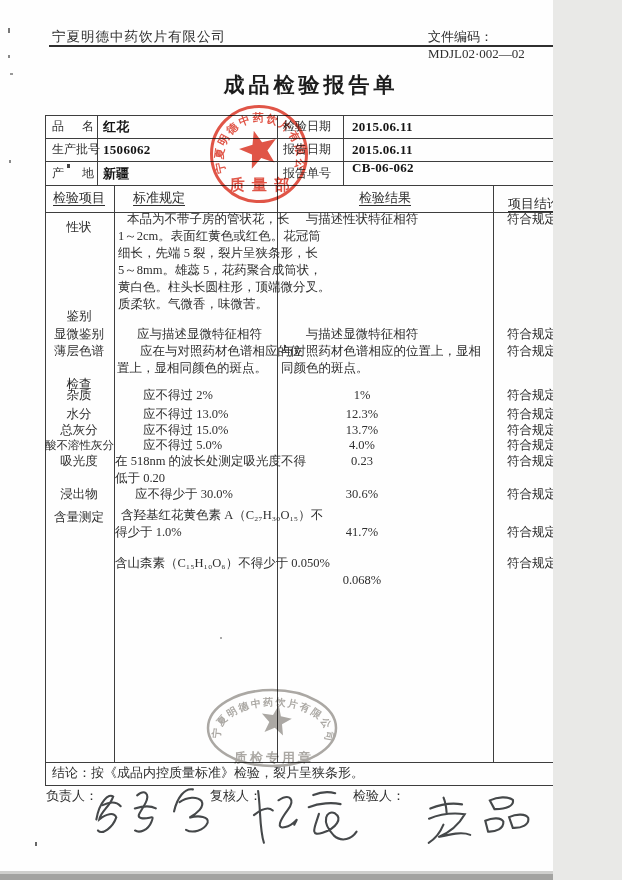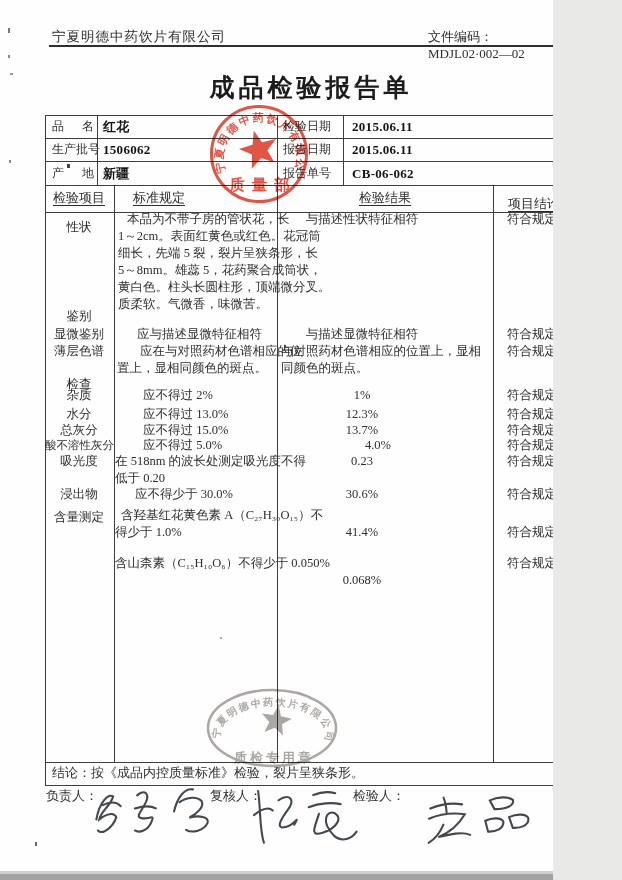--- a/index.html
+++ b/index.html
@@ -11,21 +11,21 @@
   .hl{position:absolute;left:45px;width:531px;height:1px;background:#3e3e3e;}
   .vl{position:absolute;width:1px;background:#3e3e3e;}
   .colhead{font-size:13px;text-decoration:underline;text-underline-offset:3px;}
   .c1{left:45px;width:68px;text-align:center;}
   .cr{left:277px;width:170px;text-align:center;}
   .cc{left:507px;}
   .company{position:absolute;left:52px;top:28px;font-size:13.5px;letter-spacing:1px;}
   .doccode{position:absolute;left:428px;top:28px;font-size:13px;}
   .rule{position:absolute;left:49px;top:45px;width:544px;height:1.5px;background:#2f2f2f;}
   .title{position:absolute;left:0;top:71px;width:622px;text-align:center;
-         font-size:25px;font-weight:600;letter-spacing:4px;color:#1c1c1c;}
+         font-size:21px;font-weight:600;letter-spacing:4px;color:#1c1c1c;}
   .stamp{position:absolute;mix-blend-mode:multiply;opacity:.88;}
   .sig{position:absolute;}
   .speck{position:absolute;background:#777;}
   .edge-line{position:absolute;left:617px;top:0;width:1.5px;height:880px;background:#b2b2b0;}
   .edge-strip{position:absolute;left:618.5px;top:0;width:3.5px;height:880px;background:#e4e4e2;}
   .bot1{position:absolute;left:0;top:871px;width:622px;height:3px;background:#cfcfcd;}
   .bot2{position:absolute;left:0;top:874px;width:622px;height:6px;background:#a3a3a1;}
 </style>
 </head>
 <body>
@@ -64,21 +64,21 @@
   <div class="t val" style="left:103px;top:118px;">红花</div>
   <div class="t lbl" style="left:283px;top:118px;">检验日期</div>
   <div class="t val" style="left:352px;top:118px;">2015.06.11</div>
   <div class="t lbl" style="left:52px;top:141px;">生产批号</div>
   <div class="t val" style="left:103px;top:141px;">1506062</div>
   <div class="t lbl" style="left:283px;top:141px;">报告日期</div>
   <div class="t val" style="left:352px;top:141px;">2015.06.11</div>
   <div class="t lbl" style="left:52px;top:165px;letter-spacing:3px;">产　地</div>
   <div class="t val" style="left:103px;top:165px;">新疆</div>
   <div class="t lbl" style="left:283px;top:165px;">报告单号</div>
-  <div class="t val" style="left:352px;top:165px;">CB-06-062</div>
+  <div class="t val" style="left:352px;top:159px;">CB-06-062</div>
 
   <div class="t colhead c1" style="top:189px;">检验项目</div>
   <div class="t colhead" style="left:133px;top:189px;">标准规定</div>
   <div class="t colhead" style="left:277px;top:189px;width:216px;text-align:center;">检验结果</div>
   <div class="t colhead" style="left:493px;top:195px;width:82px;text-align:center;">项目结论</div>
 
   <div class="t c1" style="top:219px;">性状</div>
   <div class="t c1" style="top:308px;">鉴别</div>
   <div class="t c1" style="top:326px;">显微鉴别</div>
   <div class="t c1" style="top:343px;">薄层色谱</div>
@@ -111,24 +111,24 @@
   <div class="t" style="left:115px;top:524px;">得少于 1.0%</div>
   <div class="t" style="left:115px;top:555px;">含山柰素（C₁₅H₁₀O₆）不得少于 0.050%</div>
 
   <div class="t cr" style="top:211px;">与描述性状特征相符</div>
   <div class="t cr" style="top:326px;">与描述显微特征相符</div>
   <div class="t" style="left:281px;top:343px;">与对照药材色谱相应的位置上，显相</div>
   <div class="t" style="left:281px;top:360px;">同颜色的斑点。</div>
   <div class="t cr" style="top:387px;">1%</div>
   <div class="t cr" style="top:406px;">12.3%</div>
   <div class="t cr" style="top:422px;">13.7%</div>
-  <div class="t cr" style="top:437px;padding-left:16px;">4.0%</div>
+  <div class="t cr" style="top:437px;">4.0%</div>
   <div class="t cr" style="top:453px;">0.23</div>
   <div class="t cr" style="top:486px;">30.6%</div>
-  <div class="t cr" style="top:524px;">41.4%</div>
+  <div class="t cr" style="top:524px;">41.7%</div>
   <div class="t cr" style="top:572px;">0.068%</div>
 
   <div class="t cc" style="top:211px;">符合规定</div>
   <div class="t cc" style="top:326px;">符合规定</div>
   <div class="t cc" style="top:343px;">符合规定</div>
   <div class="t cc" style="top:387px;">符合规定</div>
   <div class="t cc" style="top:406px;">符合规定</div>
   <div class="t cc" style="top:422px;">符合规定</div>
   <div class="t cc" style="top:437px;">符合规定</div>
   <div class="t cc" style="top:453px;">符合规定</div>

